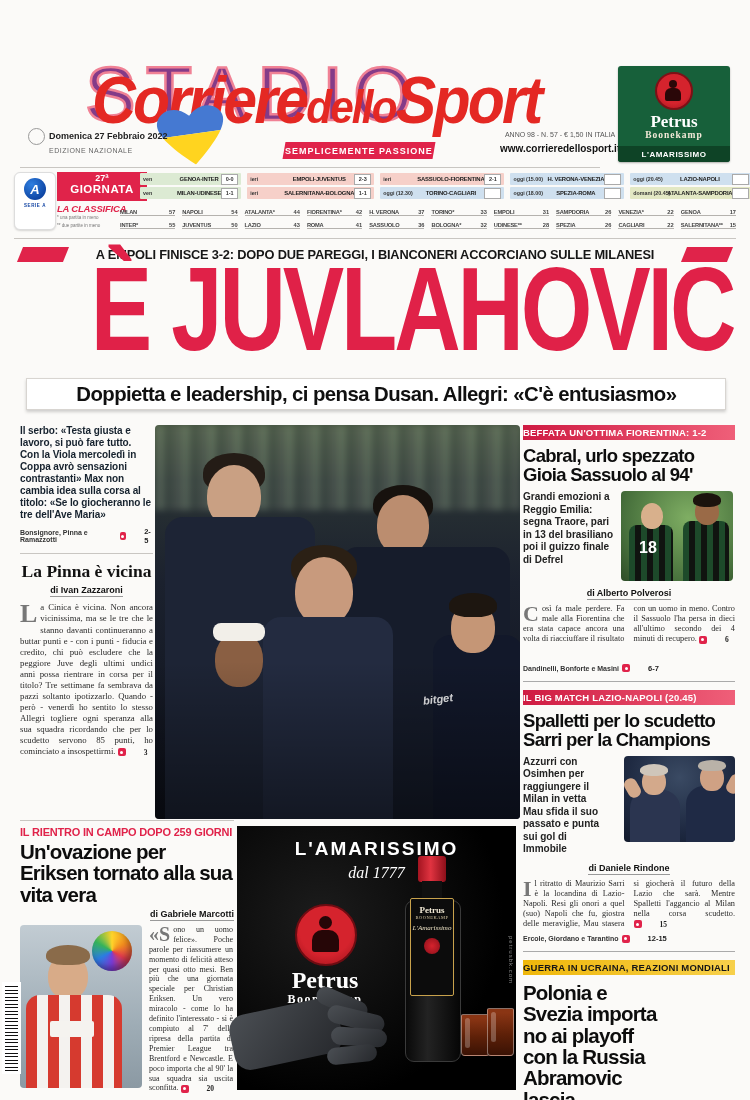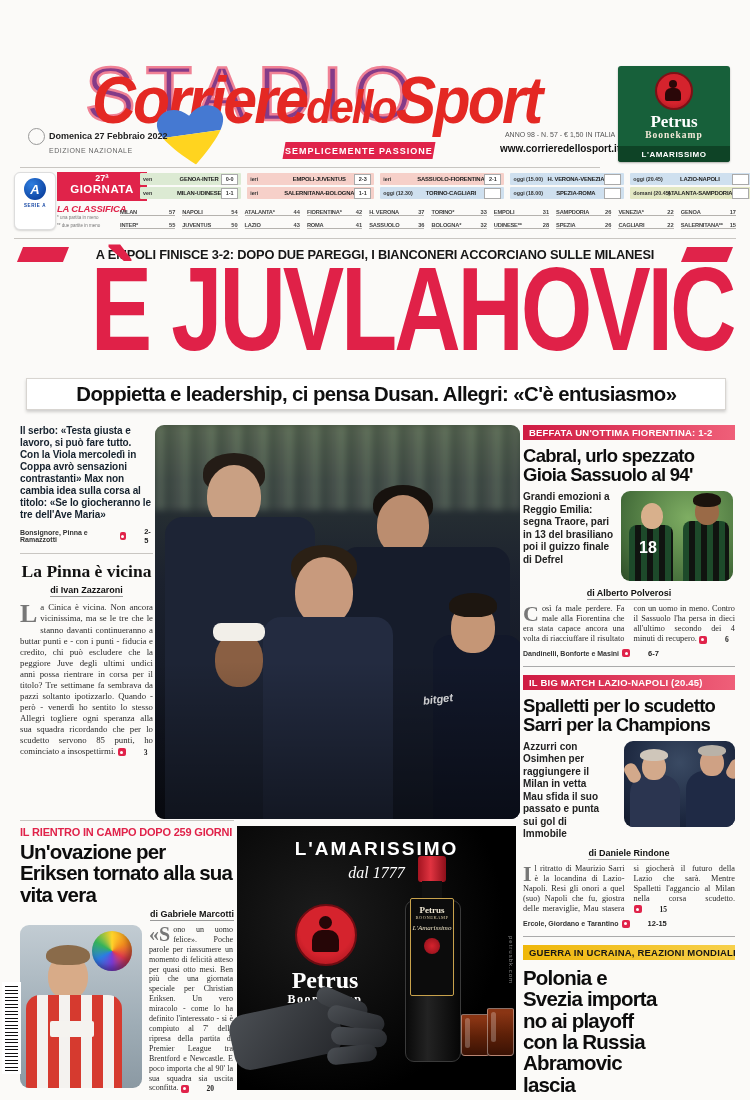--- a/index.html
+++ b/index.html
@@ -71,32 +71,32 @@
   
   .serif{font-family:"Liberation Serif",serif;text-align:justify;color:#2a2a2a;}
   .drop{float:left;font-family:"Liberation Serif",serif;font-weight:bold;font-size:26px;line-height:.85;color:#777;margin:1px 3px 0 0;}
   .author{font-size:9px;font-weight:bold;color:#111;text-align:center;}
   .author span{border-bottom:1px solid #999;padding-bottom:1px;}
   .pageref{display:inline-flex;align-items:center;gap:18px;vertical-align:middle;}
   .pr-box{width:8px;height:8px;background:#e0234a;border-radius:2px;display:inline-flex;align-items:center;justify-content:center;}
   .pr-box i{width:3px;height:3px;background:#fff;border-radius:50%;}
   .pr-n{font-size:7.5px;font-weight:bold;color:#222;}
   .credit{font-size:7px;font-weight:bold;color:#333;}
-  .tagbar{height:15px;display:flex;align-items:center;padding-left:6px;background:linear-gradient(90deg,#cf1b42,#ef5f79);}
+  .tagbar{height:15px;display:flex;align-items:center;background:linear-gradient(90deg,#cf1b42,#ef5f79);}
   .tagbar span{color:#fff;font-size:9.5px;font-weight:800;letter-spacing:.2px;white-space:nowrap;}
   .tagbar.yellow{background:linear-gradient(90deg,#efb70a,#f7d04b);}
   .tagbar.yellow span{color:#161616;}
   .hl2{font-size:18.5px;font-weight:800;color:#0d0d0d;letter-spacing:-.7px;line-height:1.03;}
   
   #leftcol{left:20px;top:425px;width:133px;}
   .intro{font-size:10px;font-weight:bold;color:#16222e;line-height:1.2;letter-spacing:-.1px;}
   #cinica-title{font-family:"Liberation Serif",serif;font-size:17.5px;font-weight:bold;color:#111;
                 text-align:center;line-height:1.05;}
   
-  .photo{position:relative;overflow:hidden;border-radius:9px;}
+  .photo{position:relative;overflow:hidden;border-radius:4px;}
   .ph-main{left:155px;top:425px;width:365px;height:394px;background:linear-gradient(180deg,#44523f 0%,#2a3334 14%,#1b212e 40%,#0d101a 100%);}
   .crowd{position:absolute;top:0;left:0;right:0;height:85px;opacity:.45;
          background:repeating-linear-gradient(90deg,rgba(150,170,140,.8) 0 9px,rgba(90,105,90,.8) 9px 18px,rgba(120,130,115,.8) 18px 26px);
          filter:blur(3px);}
   .head{position:absolute;border-radius:50% 50% 45% 45%;}
   .hair{position:absolute;border-radius:50% 50% 40% 40%;}
   .shirt{position:absolute;border-radius:18px 18px 0 0;}
   .sleevetext{position:absolute;color:rgba(255,255,255,.9);font-size:11px;font-weight:bold;font-style:italic;}
   
   #rightcol{left:523px;top:425px;width:212px;}
@@ -443,21 +443,21 @@
     <div class="author" style="margin-top:7px;"><span>di Alberto Polverosi</span></div>
     <div class="serif body2col" style="margin-top:6px;">
       <span class="drop" style="font-size:22px;">C</span><span>osì fa male perdere. Fa male alla Fiorentina che era stata capace ancora una volta di riacciuffare il risultato con un uomo in meno. Contro il Sassuolo l'ha persa in dieci all'ultimo secondo dei 4 minuti di recupero.</span>
       <span class="pageref">
           <span class="pr-box">
             <i></i>
           </span>
           <span class="pr-n">6</span>
         </span>
     </div>
-    <div style="margin-top:4px;display:flex;align-items:center;gap:3px;">
+    <div style="margin-top:19px;display:flex;align-items:center;gap:3px;">
       <span class="credit">Dandinelli, Bonforte e Masini</span>
       <span class="pageref">
           <span class="pr-box">
             <i></i>
           </span>
           <span class="pr-n">6-7</span>
         </span>
     </div>
     <div class="divider"></div>
 

